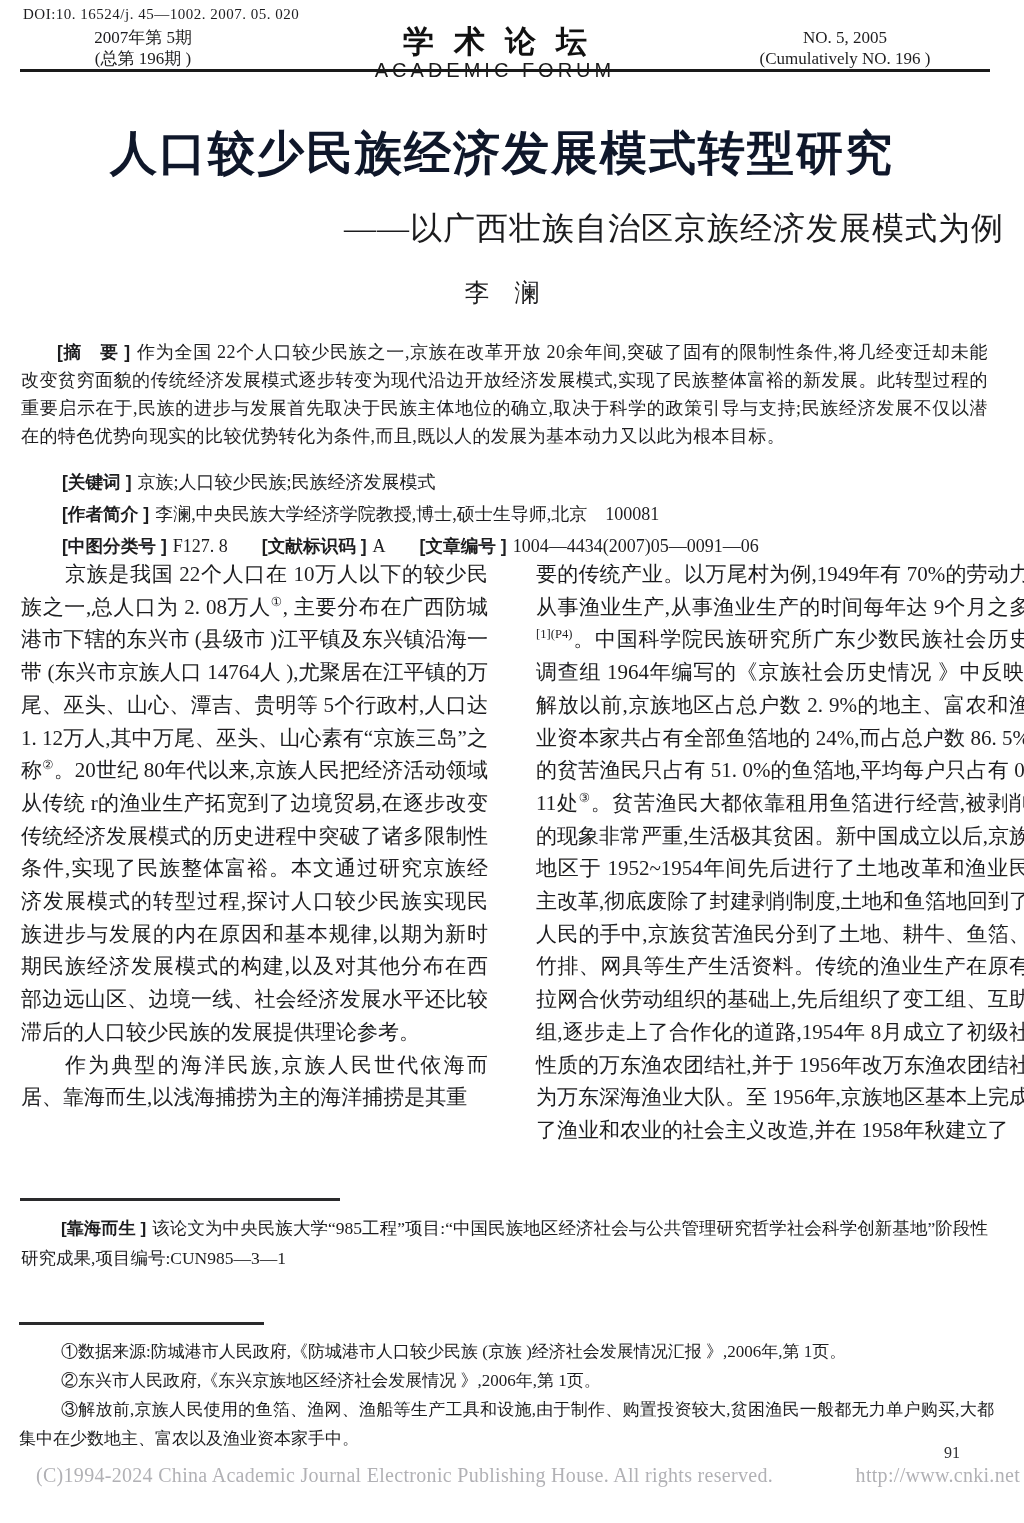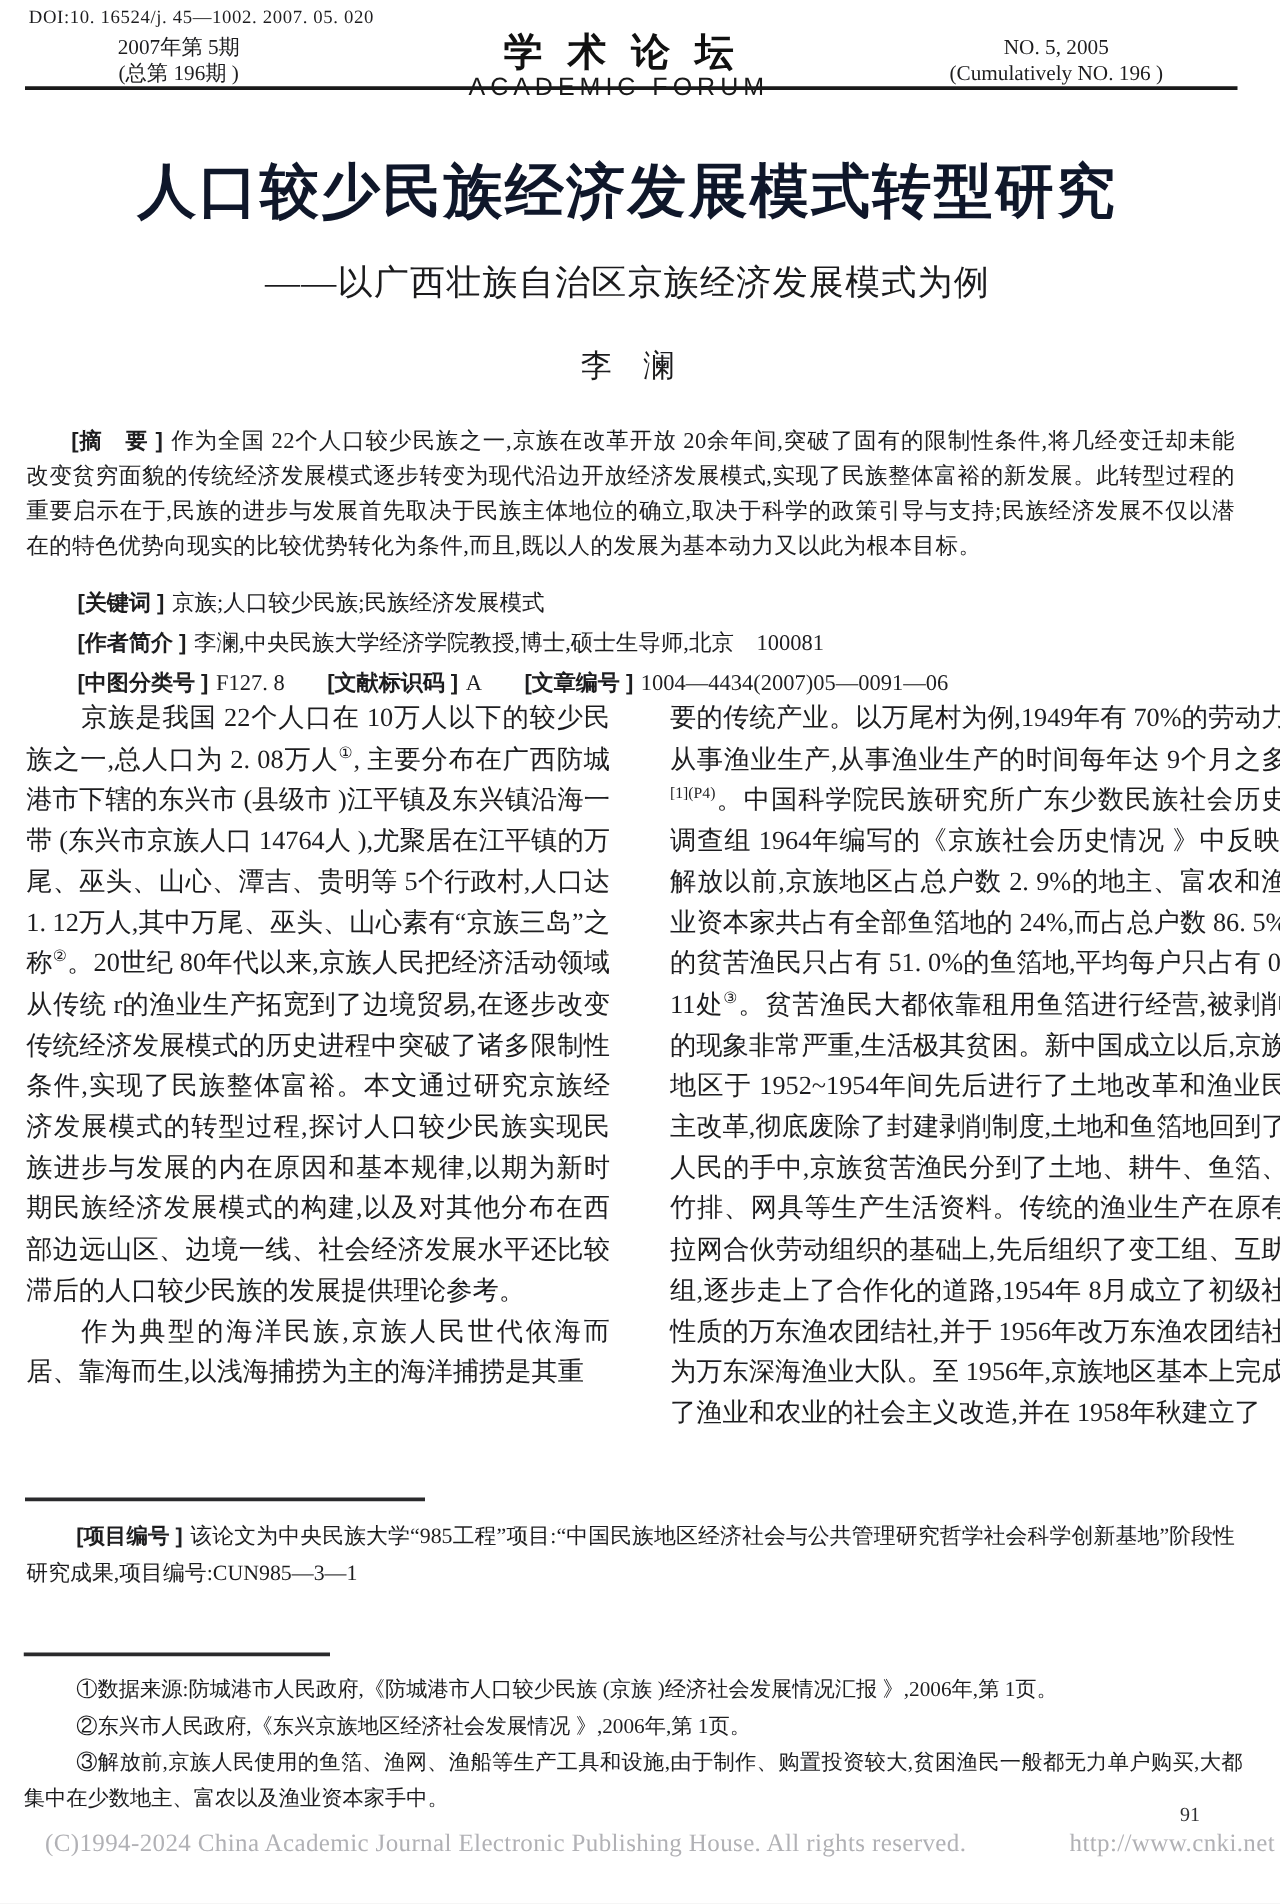--- a/index.html
+++ b/index.html
@@ -13,22 +13,22 @@
   .doi{position:absolute;left:23px;top:6px;font-size:15px;letter-spacing:.5px;color:#1d1d1f;}
   .issue-cn{position:absolute;left:58px;top:27px;width:170px;text-align:center;font-size:17px;line-height:21px;}
   .journal-center{position:absolute;left:330px;top:26px;width:330px;text-align:center;}
   .journal-cn{font-size:31px;font-weight:bold;letter-spacing:20px;text-indent:20px;line-height:32px;color:#111;}
   .journal-en{font-size:20px;letter-spacing:4px;line-height:22px;margin-top:1px;color:#1a1a1a;}
   .issue-en{position:absolute;left:720px;top:27px;width:250px;text-align:center;font-size:17px;line-height:21px;}
   .header-rule{position:absolute;left:20px;top:69px;width:970px;height:3px;background:#1a1a1a;}
 
   .title{position:absolute;left:0;right:20px;top:122px;margin:0;text-align:center;
     font-size:47px;font-weight:bold;letter-spacing:2px;color:#0f172a;}
-  .subtitle{position:absolute;left:0;right:20px;top:207px;margin:0;text-align:center;
-    font-size:28px;font-weight:normal;letter-spacing:1px;color:#1b1b1d;}
+  .subtitle{position:absolute;left:0;right:20px;top:207px;margin:0;text-align:right;
+    font-size:32px;font-weight:normal;letter-spacing:1px;color:#1b1b1d;}
   .author{position:absolute;left:0;right:20px;top:276px;text-align:center;font-size:25px;color:#1b1b1d;}
 
   .abstract{position:absolute;left:21px;top:338px;width:967px;margin:0;
     font-size:18px;line-height:28px;text-align:justify;text-indent:36px;
     letter-spacing:.4px;word-break:break-all;}
   .label{font-weight:bold;margin-right:6px;font-family:"Liberation Sans","DejaVu Sans",sans-serif;font-size:.98em;}
   .meta{position:absolute;left:21px;top:466px;width:967px;font-size:18px;}
   .meta-line{margin:0;padding-left:41px;line-height:32px;word-break:break-all;}
   .gap{margin-left:34px;}
 
@@ -100,21 +100,21 @@
     <p class="body-para indent">京族是我国 22个人口在 10万人以下的较少民族之一,总人口为 2. 08万人<sup>①</sup>, 主要分布在广西防城港市下辖的东兴市 (县级市 )江平镇及东兴镇沿海一带 (东兴市京族人口 14764人 ),尤聚居在江平镇的万尾、巫头、山心、潭吉、贵明等 5个行政村,人口达 1. 12万人,其中万尾、巫头、山心素有“京族三岛”之称<sup>②</sup>。20世纪 80年代以来,京族人民把经济活动领域从传统 r的渔业生产拓宽到了边境贸易,在逐步改变传统经济发展模式的历史进程中突破了诸多限制性条件,实现了民族整体富裕。本文通过研究京族经济发展模式的转型过程,探讨人口较少民族实现民族进步与发展的内在原因和基本规律,以期为新时期民族经济发展模式的构建,以及对其他分布在西部边远山区、边境一线、社会经济发展水平还比较滞后的人口较少民族的发展提供理论参考。</p>
     <p class="body-para indent">作为典型的海洋民族,京族人民世代依海而居、靠海而生,以浅海捕捞为主的海洋捕捞是其重</p>
   </div>
 
   <div class="col col-right serif">
     <p class="body-para">要的传统产业。以万尾村为例,1949年有 70%的劳动力从事渔业生产,从事渔业生产的时间每年达 9个月之多<sup>[1](P4)</sup>。中国科学院民族研究所广东少数民族社会历史调查组 1964年编写的《京族社会历史情况 》中反映,解放以前,京族地区占总户数 2. 9%的地主、富农和渔业资本家共占有全部鱼箔地的 24%,而占总户数 86. 5%的贫苦渔民只占有 51. 0%的鱼箔地,平均每户只占有 0. 11处<sup>③</sup>。贫苦渔民大都依靠租用鱼箔进行经营,被剥削的现象非常严重,生活极其贫困。新中国成立以后,京族地区于 1952~1954年间先后进行了土地改革和渔业民主改革,彻底废除了封建剥削制度,土地和鱼箔地回到了人民的手中,京族贫苦渔民分到了土地、耕牛、鱼箔、竹排、网具等生产生活资料。传统的渔业生产在原有拉网合伙劳动组织的基础上,先后组织了变工组、互助组,逐步走上了合作化的道路,1954年 8月成立了初级社性质的万东渔农团结社,并于 1956年改万东渔农团结社为万东深海渔业大队。至 1956年,京族地区基本上完成了渔业和农业的社会主义改造,并在 1958年秋建立了</p>
   </div>
 
   <div class="fund-rule"></div>
   <p class="fund serif">
-    <span class="label">[项目编号 ]</span><span>该论文为中央民族大学“985工程”项目:“中国民族地区经济社会与公共管理研究哲学社会科学创新基地”阶段性研究成果,项目编号:CUN985—3—1</span>
+    <span class="label">[靠海而生 ]</span><span>该论文为中央民族大学“985工程”项目:“中国民族地区经济社会与公共管理研究哲学社会科学创新基地”阶段性研究成果,项目编号:CUN985—3—1</span>
   </p>
 
   <div class="footnote-rule"></div>
   <div class="footnotes serif">
     <p>①数据来源:防城港市人民政府,《防城港市人口较少民族 (京族 )经济社会发展情况汇报 》,2006年,第 1页。</p>
     <p>②东兴市人民政府,《东兴京族地区经济社会发展情况 》,2006年,第 1页。</p>
     <p>③解放前,京族人民使用的鱼箔、渔网、渔船等生产工具和设施,由于制作、购置投资较大,贫困渔民一般都无力单户购买,大都集中在少数地主、富农以及渔业资本家手中。</p>
   </div>
 
   <div class="page-number serif">91</div>

